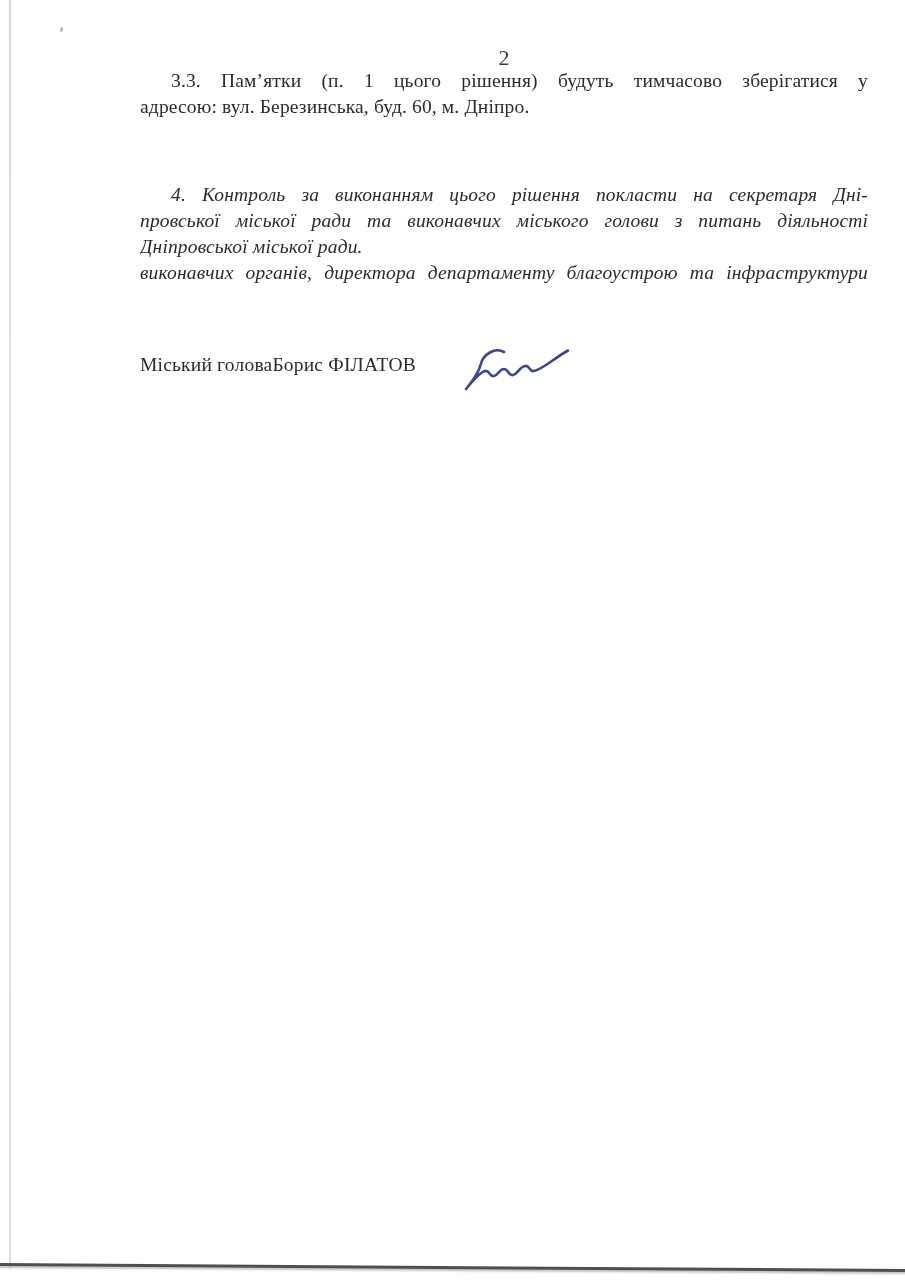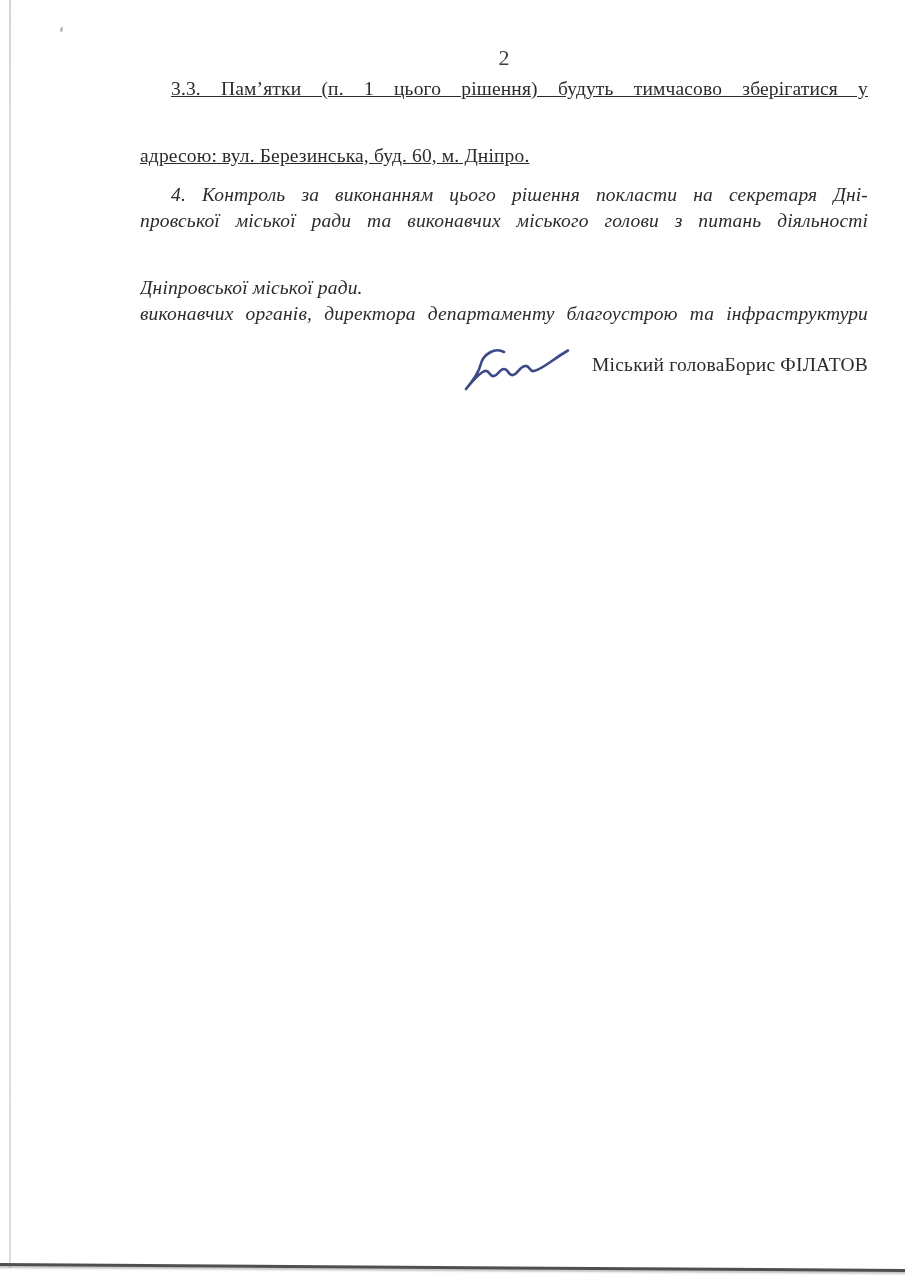--- a/index.html
+++ b/index.html
@@ -68,41 +68,40 @@
     color: #3c3c40;
   }
   .para {
     position: absolute;
     left: 0;
     width: 728px;
     font-size: 19.5px;
     line-height: 26px;
     letter-spacing: 0.15px;
   }
-  .para-1 { top: 76px; text-decoration: underline; }
+  .para-1 { top: 68px; }
   .para-2 { top: 182px; font-style: italic; }
   .tline {
     text-align: justify;
     text-align-last: justify;
     white-space: nowrap;
     overflow: hidden;
   }
   .tline.first { text-indent: 31px; }
   .tline.last {
     text-align: left;
     text-align-last: left;
-    margin-top: 41px;
   }
   .sig-row {
     position: absolute;
     top: 352px;
     left: 0;
     width: 728px;
     display: flex;
-    justify-content: flex-end;
+    justify-content: flex-start;
     font-size: 19.5px;
     line-height: 26px;
     letter-spacing: 0.2px;
   }
   .sig-mark {
     position: absolute;
     left: 455px;
     top: 340px;
     width: 130px;
     height: 60px;

